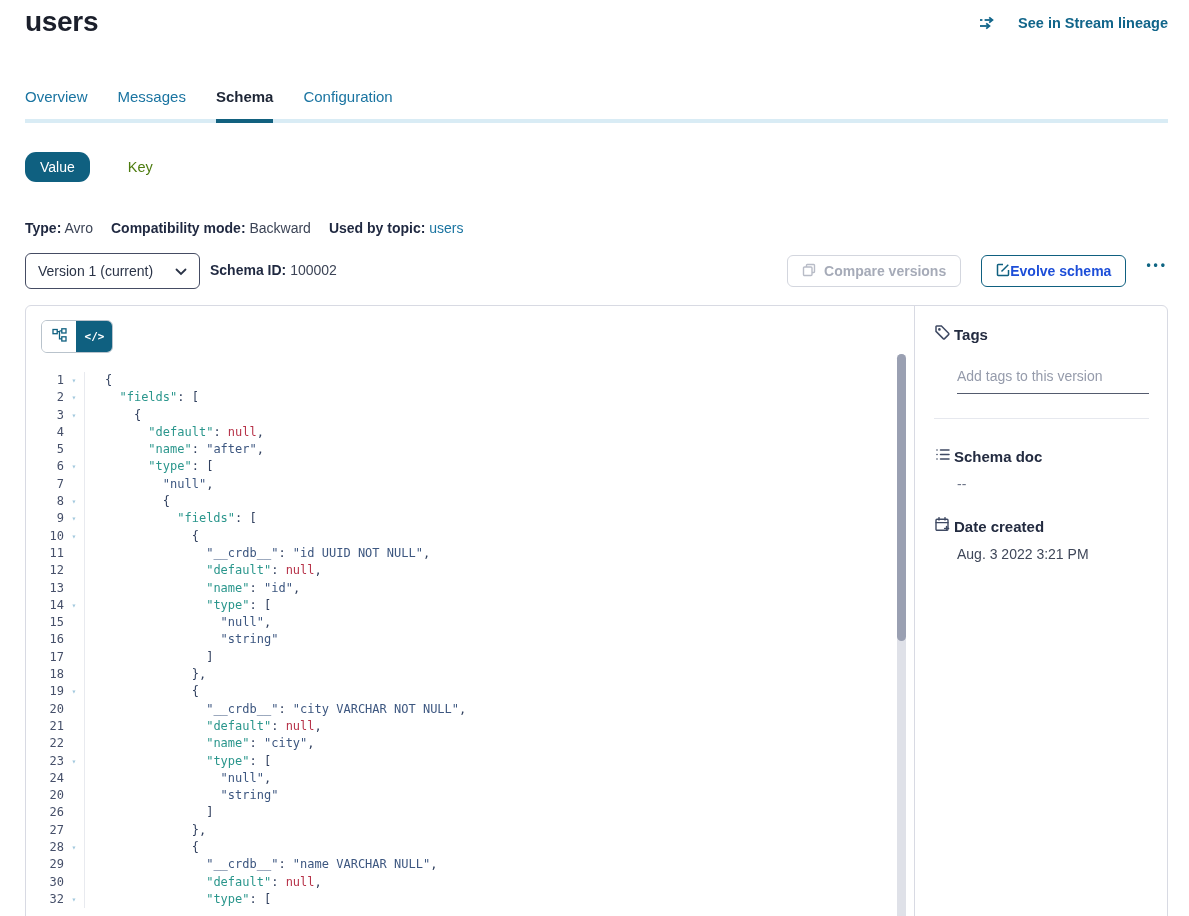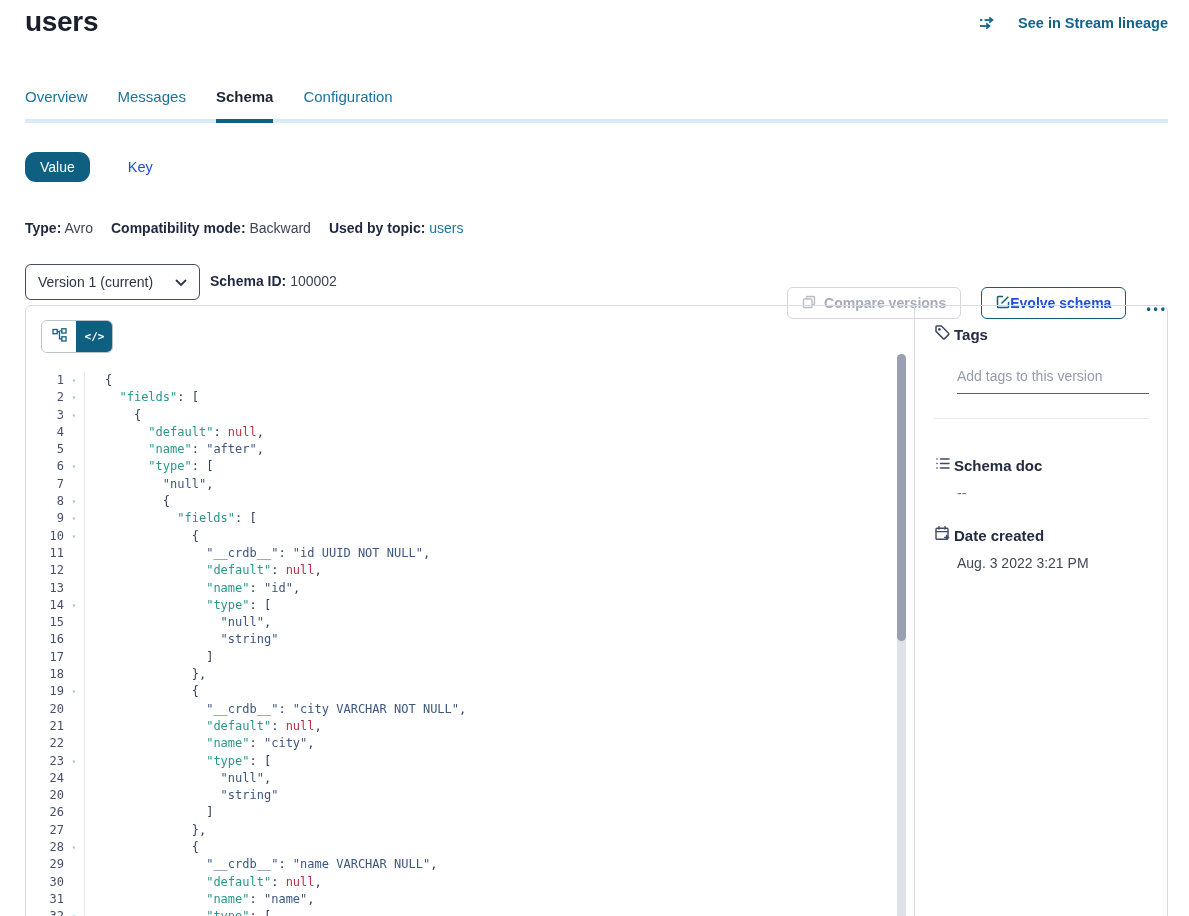--- a/index.html
+++ b/index.html
@@ -19,37 +19,37 @@
   .tabs { position:absolute; left:25px; right:21px; top:88px; display:flex; gap:30px;
           border-bottom:4px solid #d9ecf5; }
   .tab { font-size:15px; padding-bottom:14px; color:#1a74a1; cursor:pointer; font-weight:400;text-align:right; }
   .tab.active { color:#1d2535; font-weight:600; border-bottom:4px solid #12617f; margin-bottom:-4px; }
 
   
   .vk-row { position:absolute; left:25px; top:152px; display:flex; align-items:center; gap:26px; }
   .btn-value { background:#0f6080; color:#fff; border:none; border-radius:11px;
                font-size:14px; font-weight:500; padding:7px 15px; cursor:pointer;
                font-family:"Liberation Sans", sans-serif; }
-  .key-link { color:#1d4ed8; font-size:14.5px; cursor:pointer;padding-left:12px; }
+  .key-link { color:#4d7c0f; font-size:14.5px; cursor:pointer;padding-left:12px; }
 
   
   .meta-row { position:absolute; left:25px; top:220px; display:flex; gap:18px; font-size:14px; }
   .meta-item b { color:#1f2840; font-weight:700; }
   .meta-item span { color:#3c4456; }
   .meta-item a { color:#1a74a1; text-decoration:none; cursor:pointer; }
 
   
-  .version-row { position:absolute; left:25px; right:21px; top:264px; height:36px; }
+  .version-row { position:absolute; left:25px; right:21px; top:253px; height:36px; }
   .version-select { position:absolute; left:0; top:0; width:175px; height:36px;
                     border:1px solid #454c63; border-radius:6px; background:#fff;
                     display:flex; align-items:center; justify-content:space-between;
                     padding:0 12px; font-size:14px; color:#2a3347; cursor:pointer; }
   .schema-id { position:absolute; left:185px; top:9px; font-size:14px; }
   .schema-id b { color:#1f2840; font-weight:700; }
-  .right-actions { position:absolute; right:0; top:2px; display:flex; align-items:flex-end; gap:20px;margin-top:21px; }
+  .right-actions { position:absolute; right:0; top:2px; display:flex; align-items:flex-start; gap:20px; }
   .btn-compare { display:flex; align-items:center; gap:8px; height:32px; padding:0 14px;
                  border:1px solid #d3d6de; border-radius:6px; background:#fff;
                  color:#a6abb8; font-size:14px; font-weight:600; cursor:default;
                  font-family:"Liberation Sans", sans-serif; }
   .btn-evolve { display:flex; align-items:center; height:32px; padding:0 14px;
                 border:1px solid #0f6080; border-radius:6px; background:#fff;
                 color:#1d4ed8; font-size:14px; font-weight:600; cursor:pointer;
                 font-family:"Liberation Sans", sans-serif; }
   .more-btn { color:#0f6583; font-size:12px; font-weight:700; letter-spacing:3px;
               cursor:pointer; line-height:1; padding:4px 0; }
@@ -92,21 +92,21 @@
                  font-size:15px; font-weight:700; }
   .side-header svg { flex:none; }
   .side-value { margin:10px 0 0 23px; font-size:14px; color:#3f4759; }
   .side-value.muted { color:#6e7689; }
   .tags-input { display:block; margin:22px 0 0 23px; width:192px; border:none;
                 border-bottom:1px solid #545b6e; padding:2px 0 9px 0; font-size:14px;
                 color:#2a3347; outline:none; background:transparent;
                 font-family:"Liberation Sans", sans-serif; }
   .tags-input::placeholder { color:#959bab; }
   .side-divider { border:none; border-top:1px solid #e6e8ee; margin:24px 0 0 0; }
-  .sec-doc { margin-top:36px; }
+  .sec-doc { margin-top:27px; }
   .sec-date { margin-top:24px; }
 </style>
 </head>
 <body>
 
 <div class="page">
 
   <div class="page-title">users</div>
   <div class="lineage-link">
     <span>
@@ -349,25 +349,20 @@
             <span class="ln">29</span>
             <span class="fold"></span>
             <span class="content">              <span class="tk-s">"__crdb__"</span><span class="tk-p">: </span><span class="tk-s">"name VARCHAR NULL"</span><span class="tk-p">,</span></span>
           </div>
           <div class="code-line">
             <span class="ln">30</span>
             <span class="fold"></span>
             <span class="content">              <span class="tk-k">"default"</span><span class="tk-p">: </span><span class="tk-x">null</span><span class="tk-p">,</span></span>
           </div>
           <div class="code-line">
-            <span class="ln">31</span>
-            <span class="fold"></span>
-            <span class="content">              <span class="tk-k">"name"</span><span class="tk-p">: </span><span class="tk-s">"name"</span><span class="tk-p">,</span></span>
-          </div>
-          <div class="code-line">
             <span class="ln">32</span>
             <span class="fold">▾</span>
             <span class="content">              <span class="tk-k">"type"</span><span class="tk-p">: [</span></span>
           </div>
         </div>
 
       <div class="v-scroll-track">
         <div class="v-scroll-thumb"></div>
       </div>
     </div>

